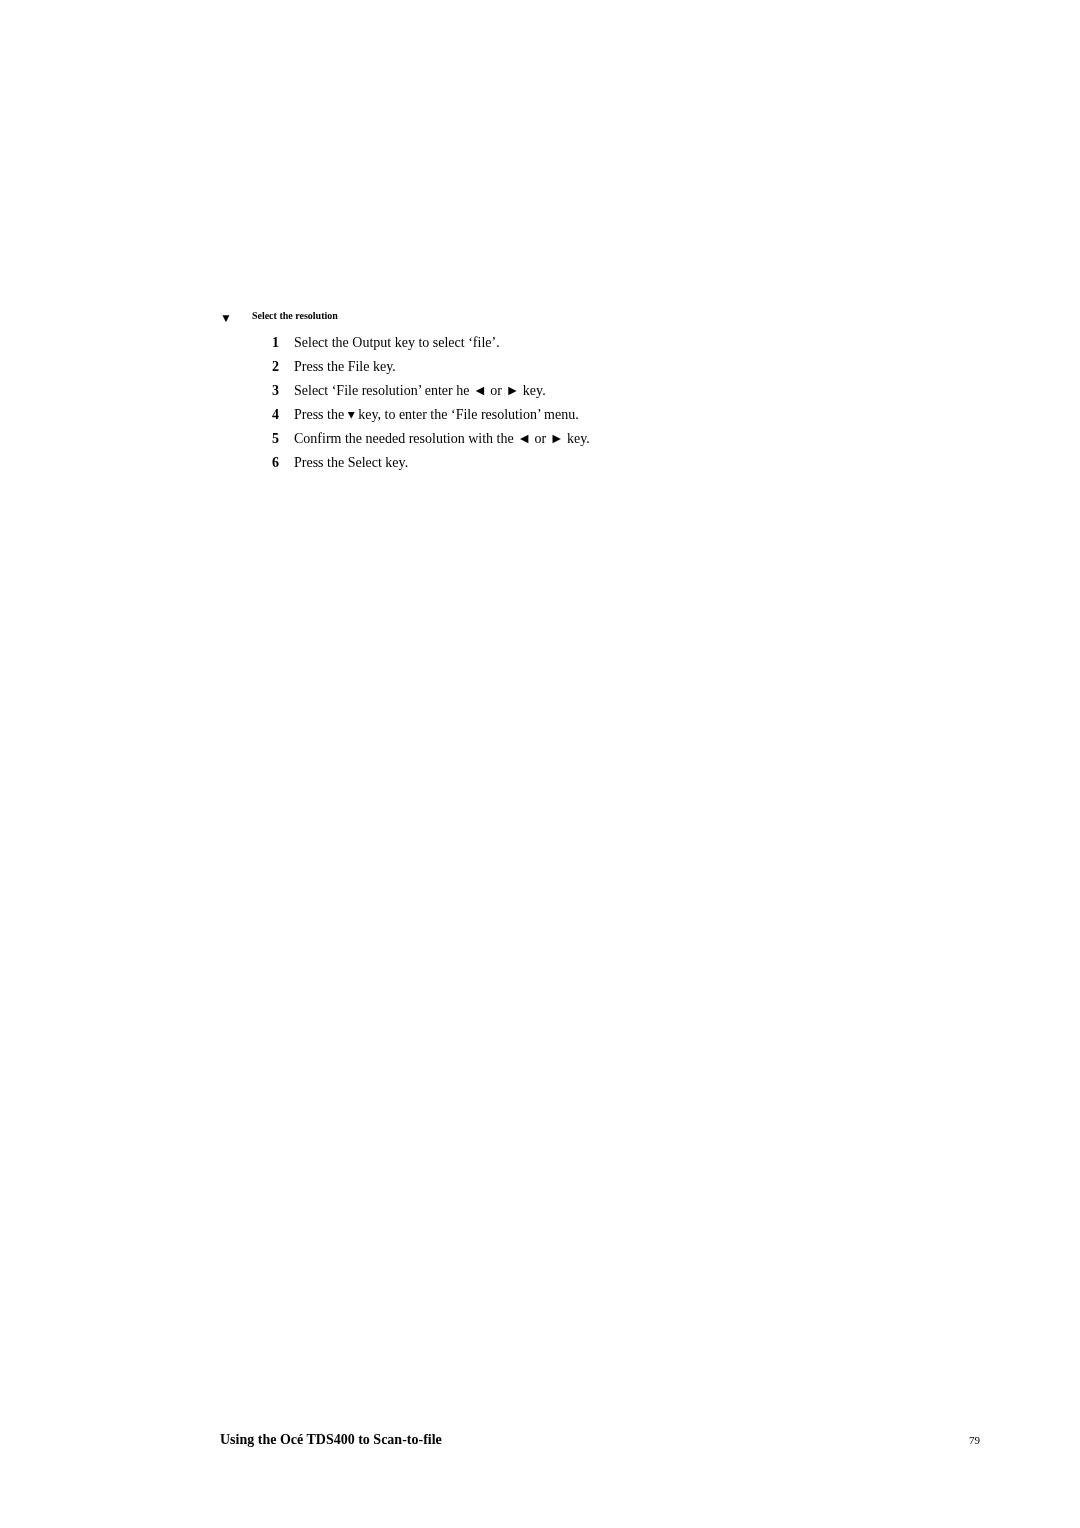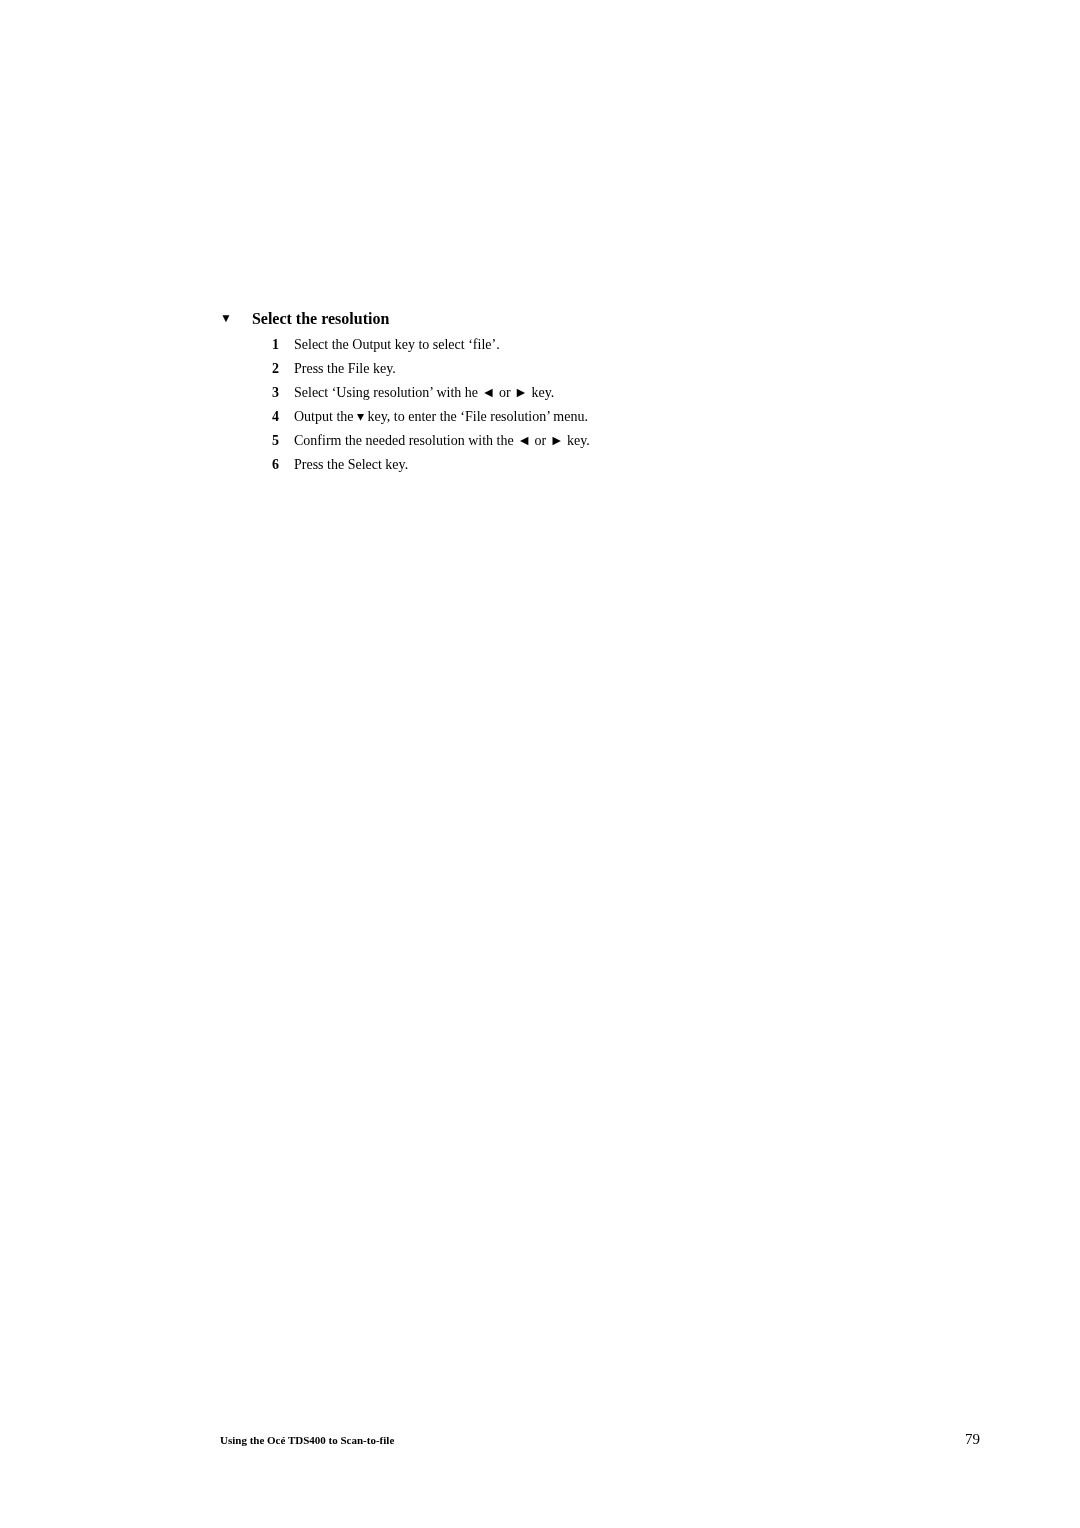--- a/index.html
+++ b/index.html
@@ -33,21 +33,21 @@
 
     .bullet-triangle {
       font-size: 12px;
       margin-right: 20px;
       margin-top: 1px;
       flex-shrink: 0;
     }
 
     .section-title {
       font-weight: bold;
-      font-size: 16px;
+      font-size: 10px;
     }
 
     .steps-list {
       margin-left: 52px;
       list-style: none;
     }
 
     .steps-list li {
       margin-bottom: 3px;
       font-size: 14px;
@@ -74,26 +74,26 @@
       right: 100px;
       display: flex;
       justify-content: space-between;
       align-items: center;
       font-size: 11px;
       font-weight: bold;
     }
 
     .footer-left {
       font-weight: bold;
-      font-size: 11px;
+      font-size: 14px;
     }
 
     .footer-right {
       font-weight: normal;
-      font-size: 15px;
+      font-size: 11px;
     }
   </style>
 </head>
 <body>
 
 <div class="page-content">
   <div class="section-header">
     <span class="bullet-triangle">▼</span>
     <span class="section-title">Select the resolution</span>
   </div>
@@ -101,25 +101,25 @@
   <li>
         <span class="step-number">1</span>
         <span class="step-text">Select the Output key to select ‘file’.</span>
       </li>
       <li>
         <span class="step-number">2</span>
         <span class="step-text">Press the File key.</span>
       </li>
       <li>
         <span class="step-number">3</span>
-        <span class="step-text">Select ‘Using resolution’ with he ◄ or ► key.</span>
+        <span class="step-text">Select ‘File resolution’ enter he ◄ or ► key.</span>
       </li>
       <li>
         <span class="step-number">4</span>
-        <span class="step-text">Output the ▾  key, to enter the ‘File resolution’ menu.</span>
+        <span class="step-text">Press the ▾  key, to enter the ‘File resolution’ menu.</span>
       </li>
       <li>
         <span class="step-number">5</span>
         <span class="step-text">Confirm the needed resolution with the ◄ or ► key.</span>
       </li>
       <li>
         <span class="step-number">6</span>
         <span class="step-text">Press the Select key.</span>
       </li>
     </ol>

